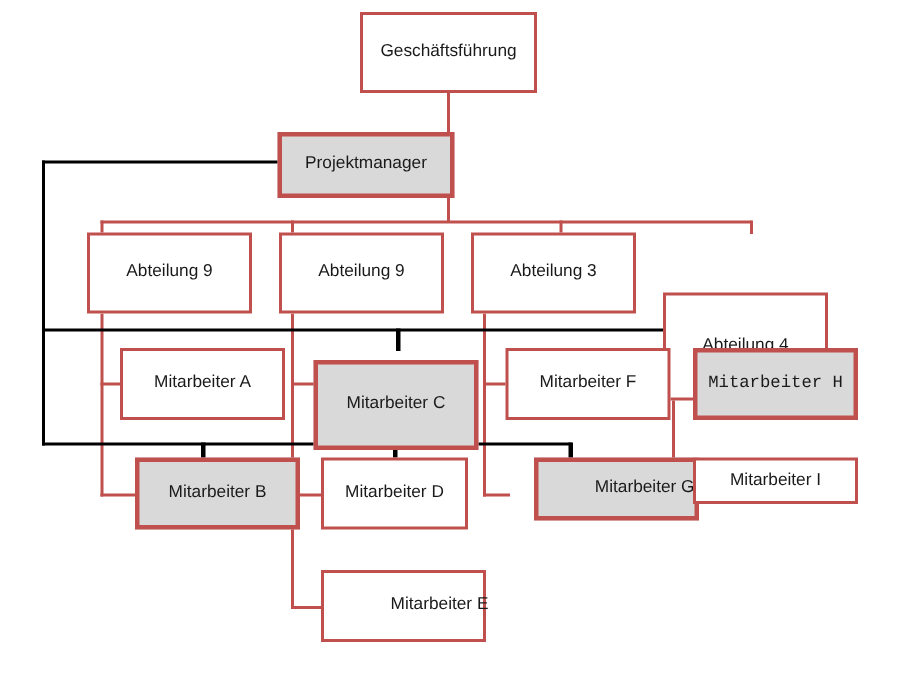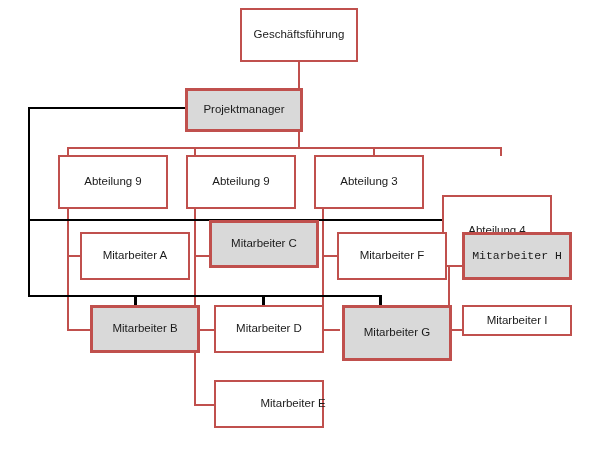--- a/index.html
+++ b/index.html
@@ -103,36 +103,36 @@
       </div>
       <div class="node" style="left: 314px; top: 155px; width: 110px; height: 54px;">
         <span class="node-label">Abteilung 3</span>
       </div>
       <div class="node" style="left: 442px; top: 155px; width: 110px; height: 72px; margin-top: 40px;">
         <span class="node-label">Abteilung 4</span>
       </div>
       <div class="node" style="left: 80px; top: 232px; width: 110px; height: 48px;">
         <span class="node-label">Mitarbeiter A</span>
       </div>
-      <div class="node highlight" style="left: 209px; top: 220px; width: 110px; height: 48px;">
+      <div class="node highlight" style="left: 209px; top: 240px; width: 110px; height: 60px;">
         <span class="node-label">Mitarbeiter C</span>
       </div>
       <div class="node" style="left: 337px; top: 232px; width: 110px; height: 48px;">
         <span class="node-label">Mitarbeiter F</span>
       </div>
       <div class="node highlight" style="left: 462px; top: 232px; width: 110px; height: 48px; font-family: Liberation Mono, monospace;">
         <span class="node-label">Mitarbeiter H</span>
       </div>
       <div class="node highlight" style="left: 90px; top: 305px; width: 110px; height: 48px;">
         <span class="node-label">Mitarbeiter B</span>
       </div>
-      <div class="node" style="left: 214px; top: 305px; width: 110px; height: 48px;">
+      <div class="node" style="left: 214px; top: 305px; width: 98px; height: 48px;">
         <span class="node-label">Mitarbeiter D</span>
       </div>
-      <div class="node highlight" style="left: 342px; top: 305px; width: 110px; height: 56px;">
+      <div class="node highlight" style="left: 356px; top: 305px; width: 110px; height: 42px; justify-content: flex-end;">
         <span class="node-label">Mitarbeiter G</span>
       </div>
       <div class="node" style="left: 462px; top: 305px; width: 110px; height: 31px;">
         <span class="node-label">Mitarbeiter I</span>
       </div>
       <div class="node" style="left: 214px; top: 380px; width: 110px; height: 48px; padding-left: 48px;">
         <span class="node-label">Mitarbeiter E</span>
       </div>
     </div>
 </div>

